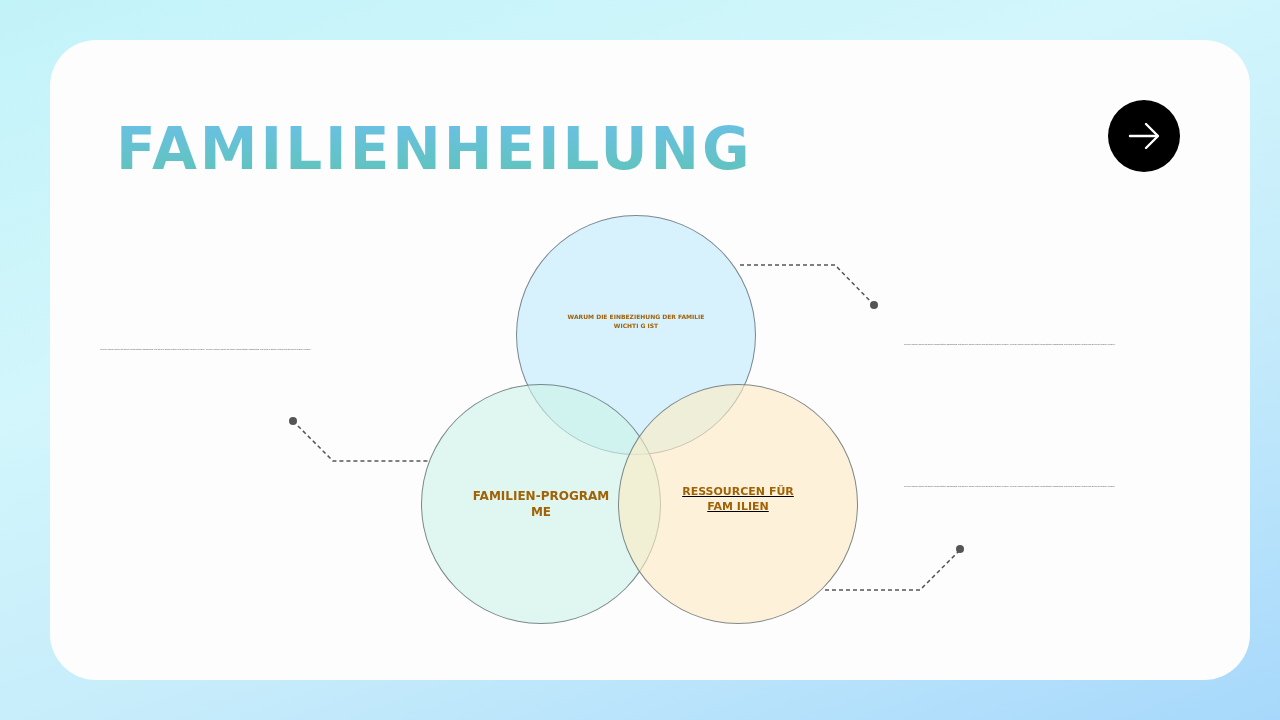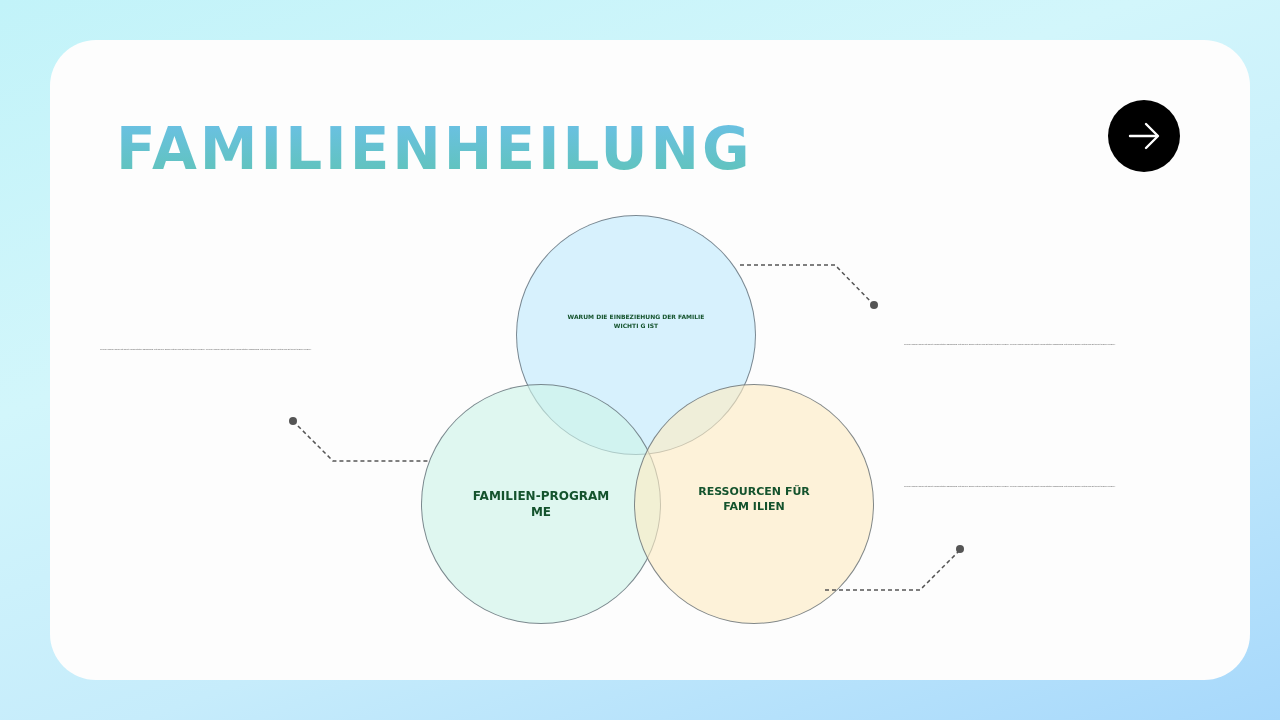--- a/index.html
+++ b/index.html
@@ -70,28 +70,29 @@
       left: 516px; top: 215px;
       background: rgba(200, 235, 252, 0.72);
       z-index: 1;
     }
     .circle-left {
       left: 421px; top: 384px;
       background: rgba(205, 243, 233, 0.62);
       z-index: 2;
     }
     .circle-right {
-      left: 634px; top: 384px;
+      left: 618px; top: 384px;
       background: rgba(253, 236, 196, 0.62);
       z-index: 3;
+      text-decoration: underline;
     }
     .circle-label {
       font-family: "DejaVu Sans", "Liberation Sans", sans-serif;
       font-weight: bold;
-      color: #14532d;
+      color: #a16207;
       text-transform: uppercase;
     }
     .circle-top .circle-label {
       font-size: 6px;
       line-height: 9px;
       width: 160px;
       margin-top: -28px;
     }
     .circle-left .circle-label {
       font-size: 12px;

